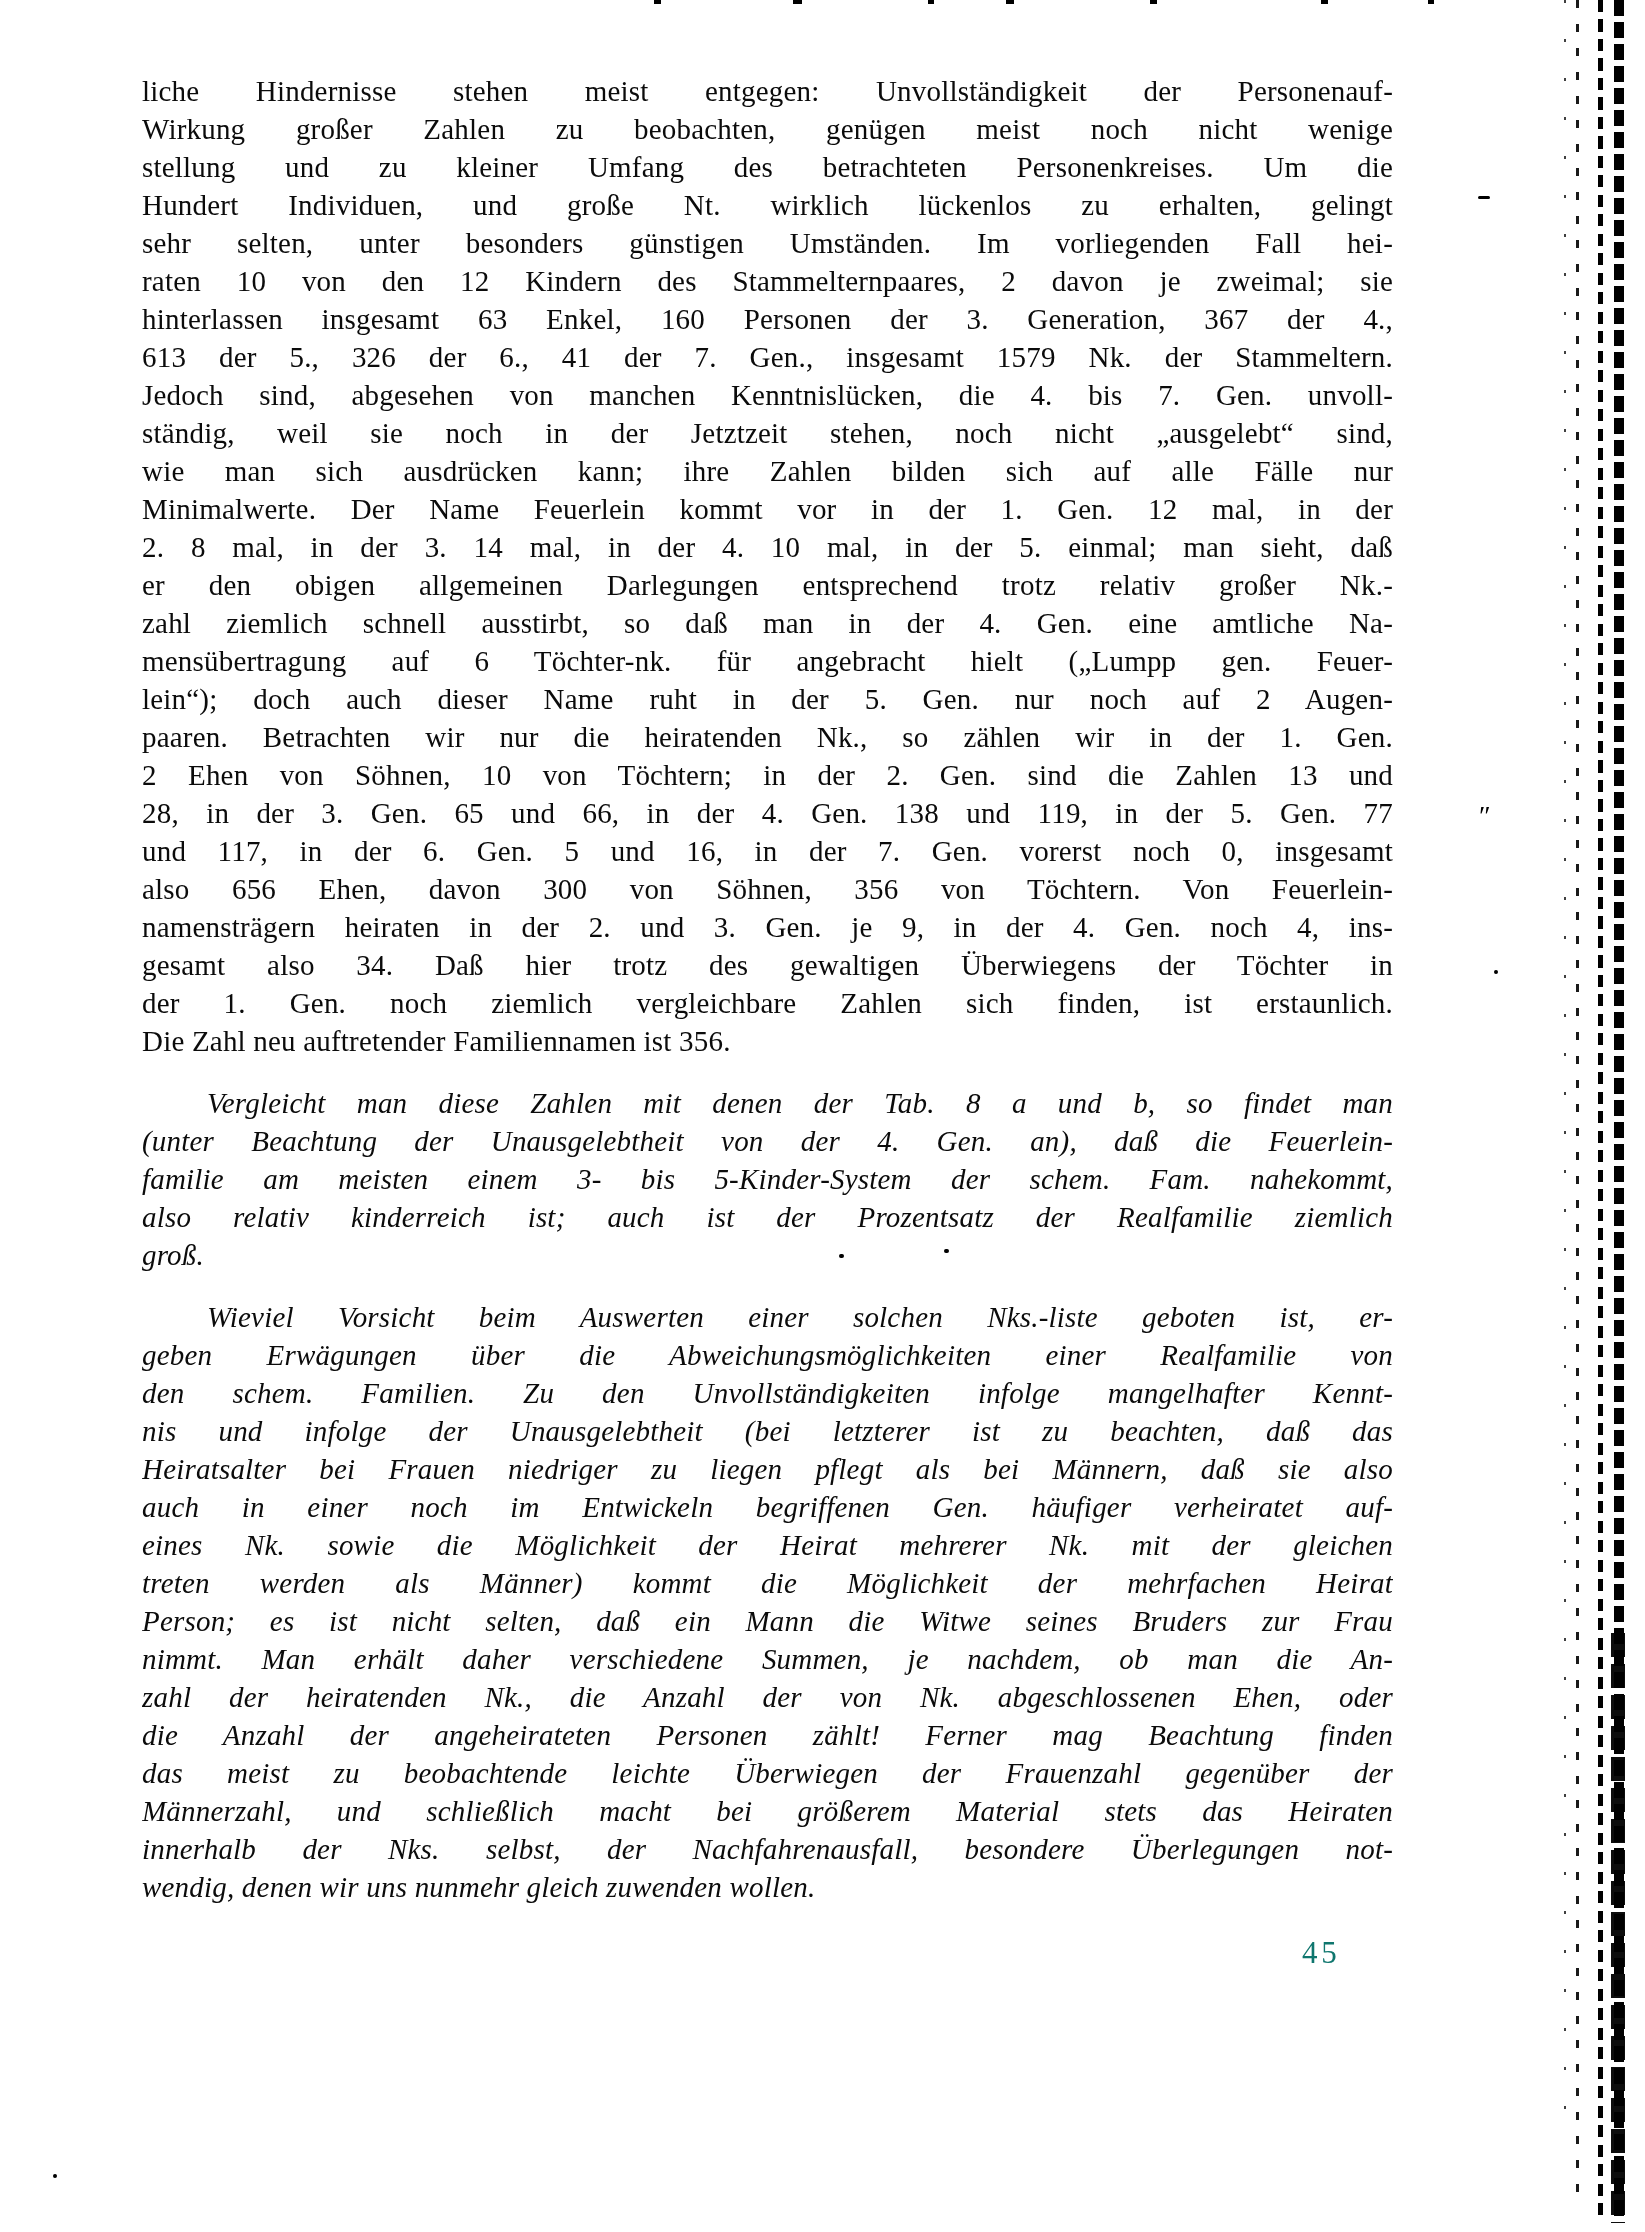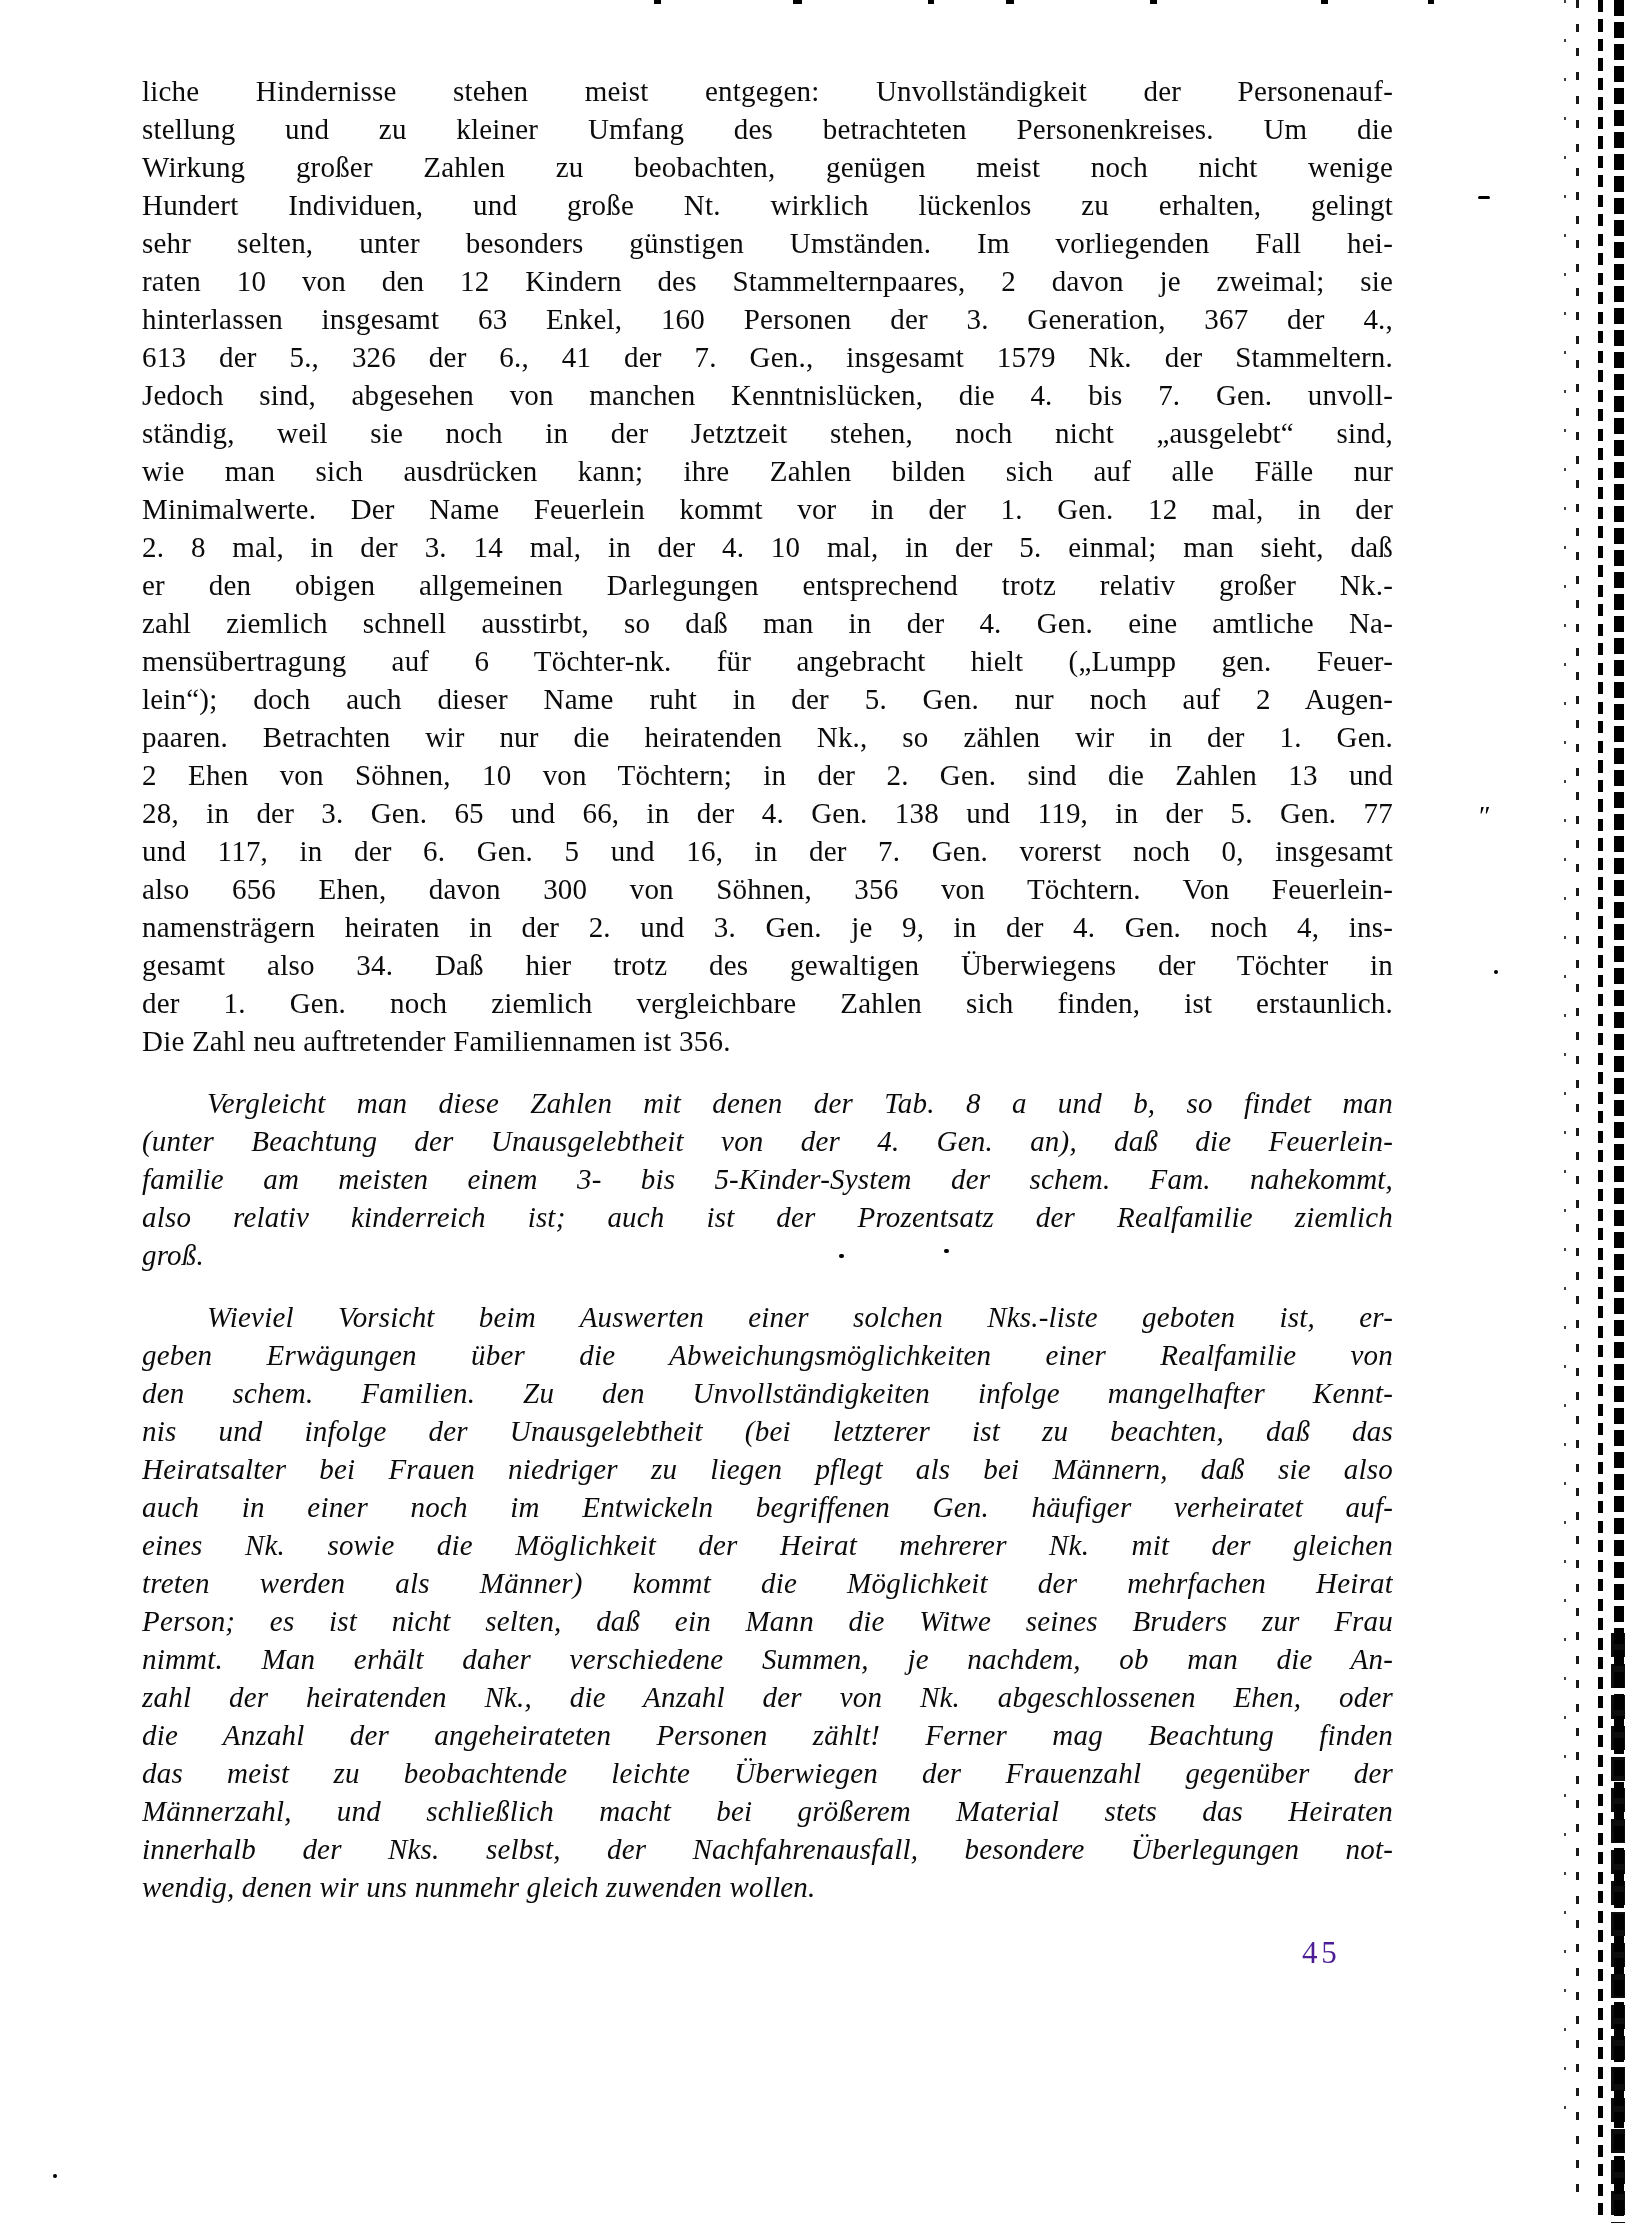--- a/index.html
+++ b/index.html
@@ -47,21 +47,21 @@
   }
   .para.indent .line:first-child {
     text-indent: 65px;
   }
   .page-number {
     position: absolute;
     left: 1302px;
     top: 1935px;
     font-size: 31px;
     letter-spacing: 3.7px;
-    color: #4c1d95;
+    color: #0f766e;
   }
   
   .noise-col {
     position: absolute;
     top: 0;
   }
   .noise-a {
     left: 1564px; width: 1.9px; height: 2133px;
     background: repeating-linear-gradient(to bottom, #000 0 2.8px, transparent 2.8px 39px);
     opacity: 0.75;
@@ -104,22 +104,22 @@
   }
 </style>
 </head>
 <body>
 
 <div class="page">
 
   <div class="text-block" id="text-block">
       <div class="para">
         <div class="line just">liche Hindernisse stehen meist entgegen: Unvollständigkeit der Personenauf-</div>
+        <div class="line just">Wirkung großer Zahlen zu beobachten, genügen meist noch nicht wenige</div>
         <div class="line just">stellung und zu kleiner Umfang des betrachteten Personenkreises. Um die</div>
-        <div class="line just">Wirkung großer Zahlen zu beobachten, genügen meist noch nicht wenige</div>
         <div class="line just">Hundert Individuen, und große Nt. wirklich lückenlos zu erhalten, gelingt</div>
         <div class="line just">sehr selten, unter besonders günstigen Umständen. Im vorliegenden Fall hei-</div>
         <div class="line just">raten 10 von den 12 Kindern des Stammelternpaares, 2 davon je zweimal; sie</div>
         <div class="line just">hinterlassen insgesamt 63 Enkel, 160 Personen der 3. Generation, 367 der 4.,</div>
         <div class="line just">613 der 5., 326 der 6., 41 der 7. Gen., insgesamt 1579 Nk. der Stammeltern.</div>
         <div class="line just">Jedoch sind, abgesehen von manchen Kenntnislücken, die 4. bis 7. Gen. unvoll-</div>
         <div class="line just">ständig, weil sie noch in der Jetztzeit stehen, noch nicht „ausgelebt“ sind,</div>
         <div class="line just">wie man sich ausdrücken kann; ihre Zahlen bilden sich auf alle Fälle nur</div>
         <div class="line just">Minimalwerte. Der Name Feuerlein kommt vor in der 1. Gen. 12 mal, in der</div>
         <div class="line just">2. 8 mal, in der 3. 14 mal, in der 4. 10 mal, in der 5. einmal; man sieht, daß</div>

